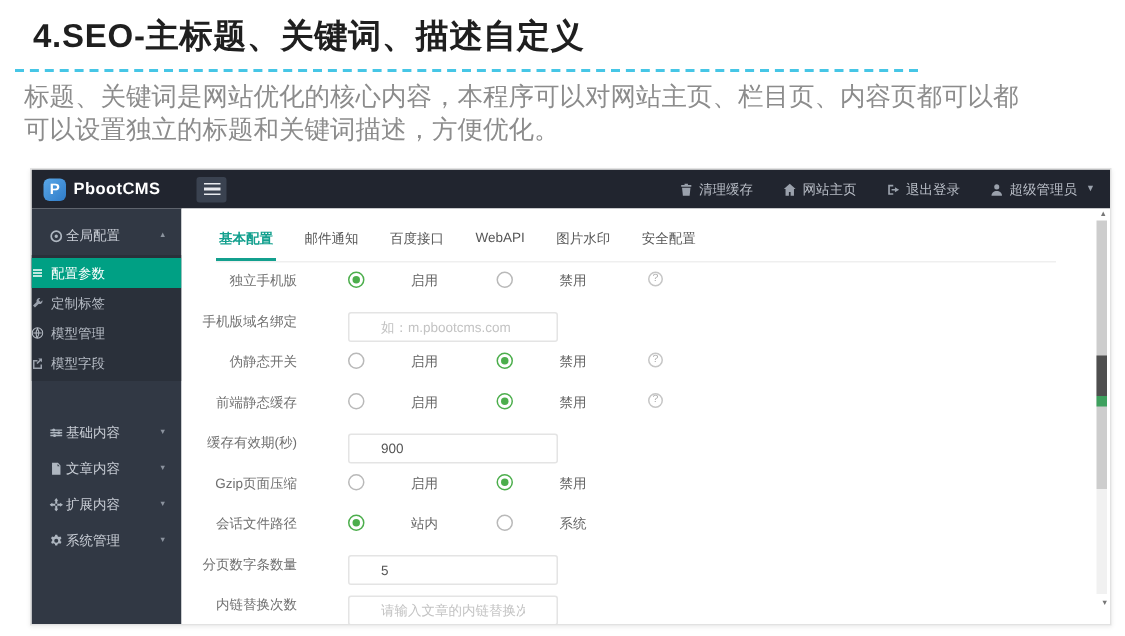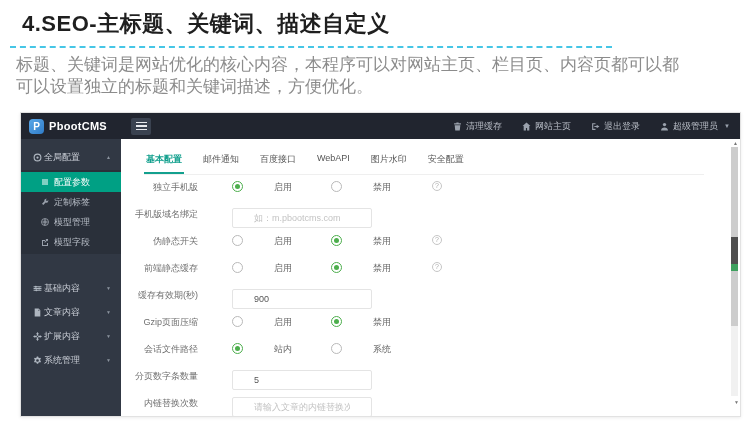--- a/index.html
+++ b/index.html
@@ -39,21 +39,21 @@
   
   .pbody { display:flex; height:279px; }
 
   
   .sidebar { width:100px; background:#313844; padding-top:5px; flex-shrink:0; }
   .side-parent { display:flex; align-items:center; height:22px; padding:0 10px 0 12px;
                  color:#c9ced6; font-size:9px; gap:2px; cursor:pointer; margin-top:2px; }
   .side-parent svg { width:9px; height:9px; fill:#aeb6c0; flex-shrink:0; }
   .caret { margin-left:auto; font-size:5px; color:#8b939e; }
   .submenu { background:#2a303a; padding:2px 0; margin-top:2px; }
-  .side-sub { display:flex; align-items:center; height:20px; padding-left:20px;
+  .side-sub { display:flex; align-items:center; height:20px; 
               color:#b6bcc5; font-size:9px; gap:5px; cursor:pointer; }
   .side-sub svg { width:8px; height:8px; fill:#9aa1ac; flex-shrink:0; }
   .side-sub.active { background:#00a084; color:#fff; }
   .side-sub.active svg { fill:#fff; }
 
   
   .content { flex:1; position:relative; background:#fff; }
   .tabs { display:flex; gap:17px; margin:12px 0 0 23px; border-bottom:1px solid #efefef;
           width:560px; }
   .tab { font-size:9px; color:#565656; padding:2px 2px 6px; cursor:pointer; }

